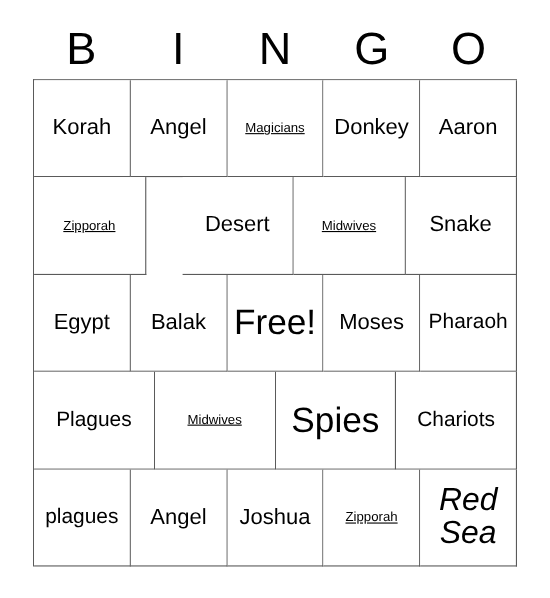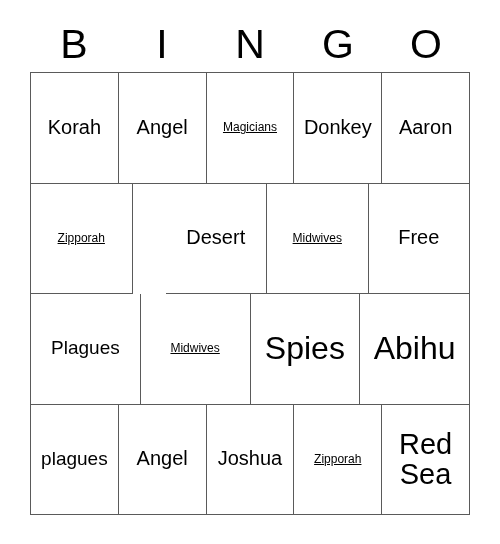--- a/index.html
+++ b/index.html
@@ -131,52 +131,69 @@
       <div class="grid-cell" style="border-color: rgb(90, 90, 90);">
           <span class="cell-text sz-xs">Zipporah</span>
         </div>
       <div class="grid-cell" style="border-color: rgb(90, 90, 90); margin-left: 33px;">
           <span class="cell-text sz-lg">Desert</span>
         </div>
       <div class="grid-cell" style="border-color: rgb(90, 90, 90);">
           <span class="cell-text sz-xs">Midwives</span>
         </div>
       <div class="grid-cell" style="border-color: rgb(90, 90, 90);">
-          <span class="cell-text sz-lg">Free</span>
+          <span class="cell-text sz-lg">Snake</span>
         </div>
     </div>
 
+    <div class="grid-row">
+      <div class="grid-cell" style="border-color: rgb(90, 90, 90);">
+          <span class="cell-text sz-lg">Egypt</span>
+        </div>
+      <div class="grid-cell" style="border-color: rgb(90, 90, 90);">
+          <span class="cell-text sz-lg">Balak</span>
+        </div>
+      <div class="grid-cell" style="border-color: rgb(90, 90, 90);">
+          <span class="cell-text sz-xl">Free!</span>
+        </div>
+      <div class="grid-cell" style="border-color: rgb(90, 90, 90);">
+          <span class="cell-text sz-md">Moses</span>
+        </div>
+      <div class="grid-cell" style="border-color: rgb(90, 90, 90);">
+          <span class="cell-text sz-sm">Pharaoh</span>
+        </div>
+    </div>
 
     <div class="grid-row">
       <div class="grid-cell" style="border-color: rgb(90, 90, 90);">
           <span class="cell-text sz-sm">Plagues</span>
         </div>
       <div class="grid-cell" style="border-color: rgb(90, 90, 90);">
           <span class="cell-text sz-xs">Midwives</span>
         </div>
       <div class="grid-cell" style="border-color: rgb(90, 90, 90); align-items: center;">
           <span class="cell-text sz-xl">Spies</span>
         </div>
       <div class="grid-cell" style="border-color: rgb(90, 90, 90);">
-          <span class="cell-text sz-xl">Abihu</span>
+          <span class="cell-text sz-sm">Chariots</span>
         </div>
     </div>
 
     <div class="grid-row">
       <div class="grid-cell" style="border-color: rgb(90, 90, 90);">
           <span class="cell-text sz-sm">plagues</span>
         </div>
       <div class="grid-cell" style="border-color: rgb(90, 90, 90);">
           <span class="cell-text sz-lg">Angel</span>
         </div>
       <div class="grid-cell" style="border-color: rgb(90, 90, 90);">
           <span class="cell-text sz-md">Joshua</span>
         </div>
       <div class="grid-cell" style="border-color: rgb(90, 90, 90);">
           <span class="cell-text sz-xs">Zipporah</span>
         </div>
-      <div class="grid-cell" style="border-color: rgb(90, 90, 90);">
+      <div class="grid-cell" style="border-color: rgb(90, 90, 90); font-style: italic;">
           <span class="cell-text wrap2">Red Sea</span>
         </div>
     </div>
 
   </div>
 </div>
 
 </body></html>

